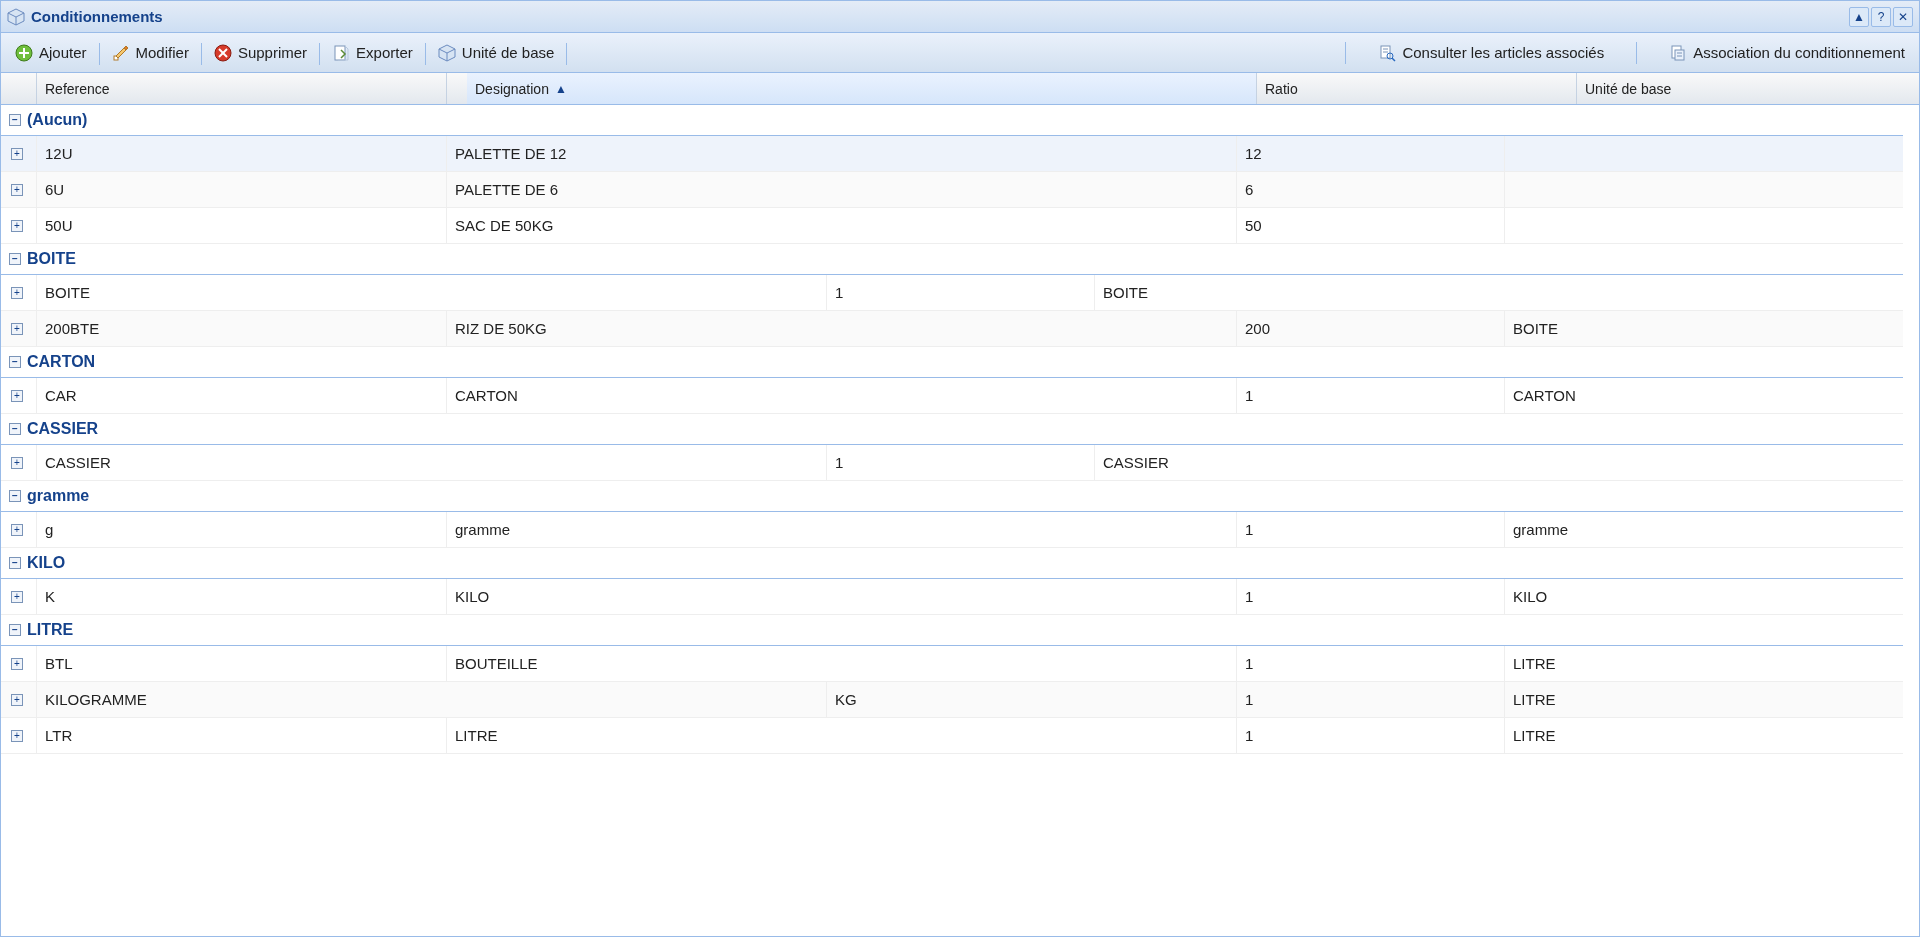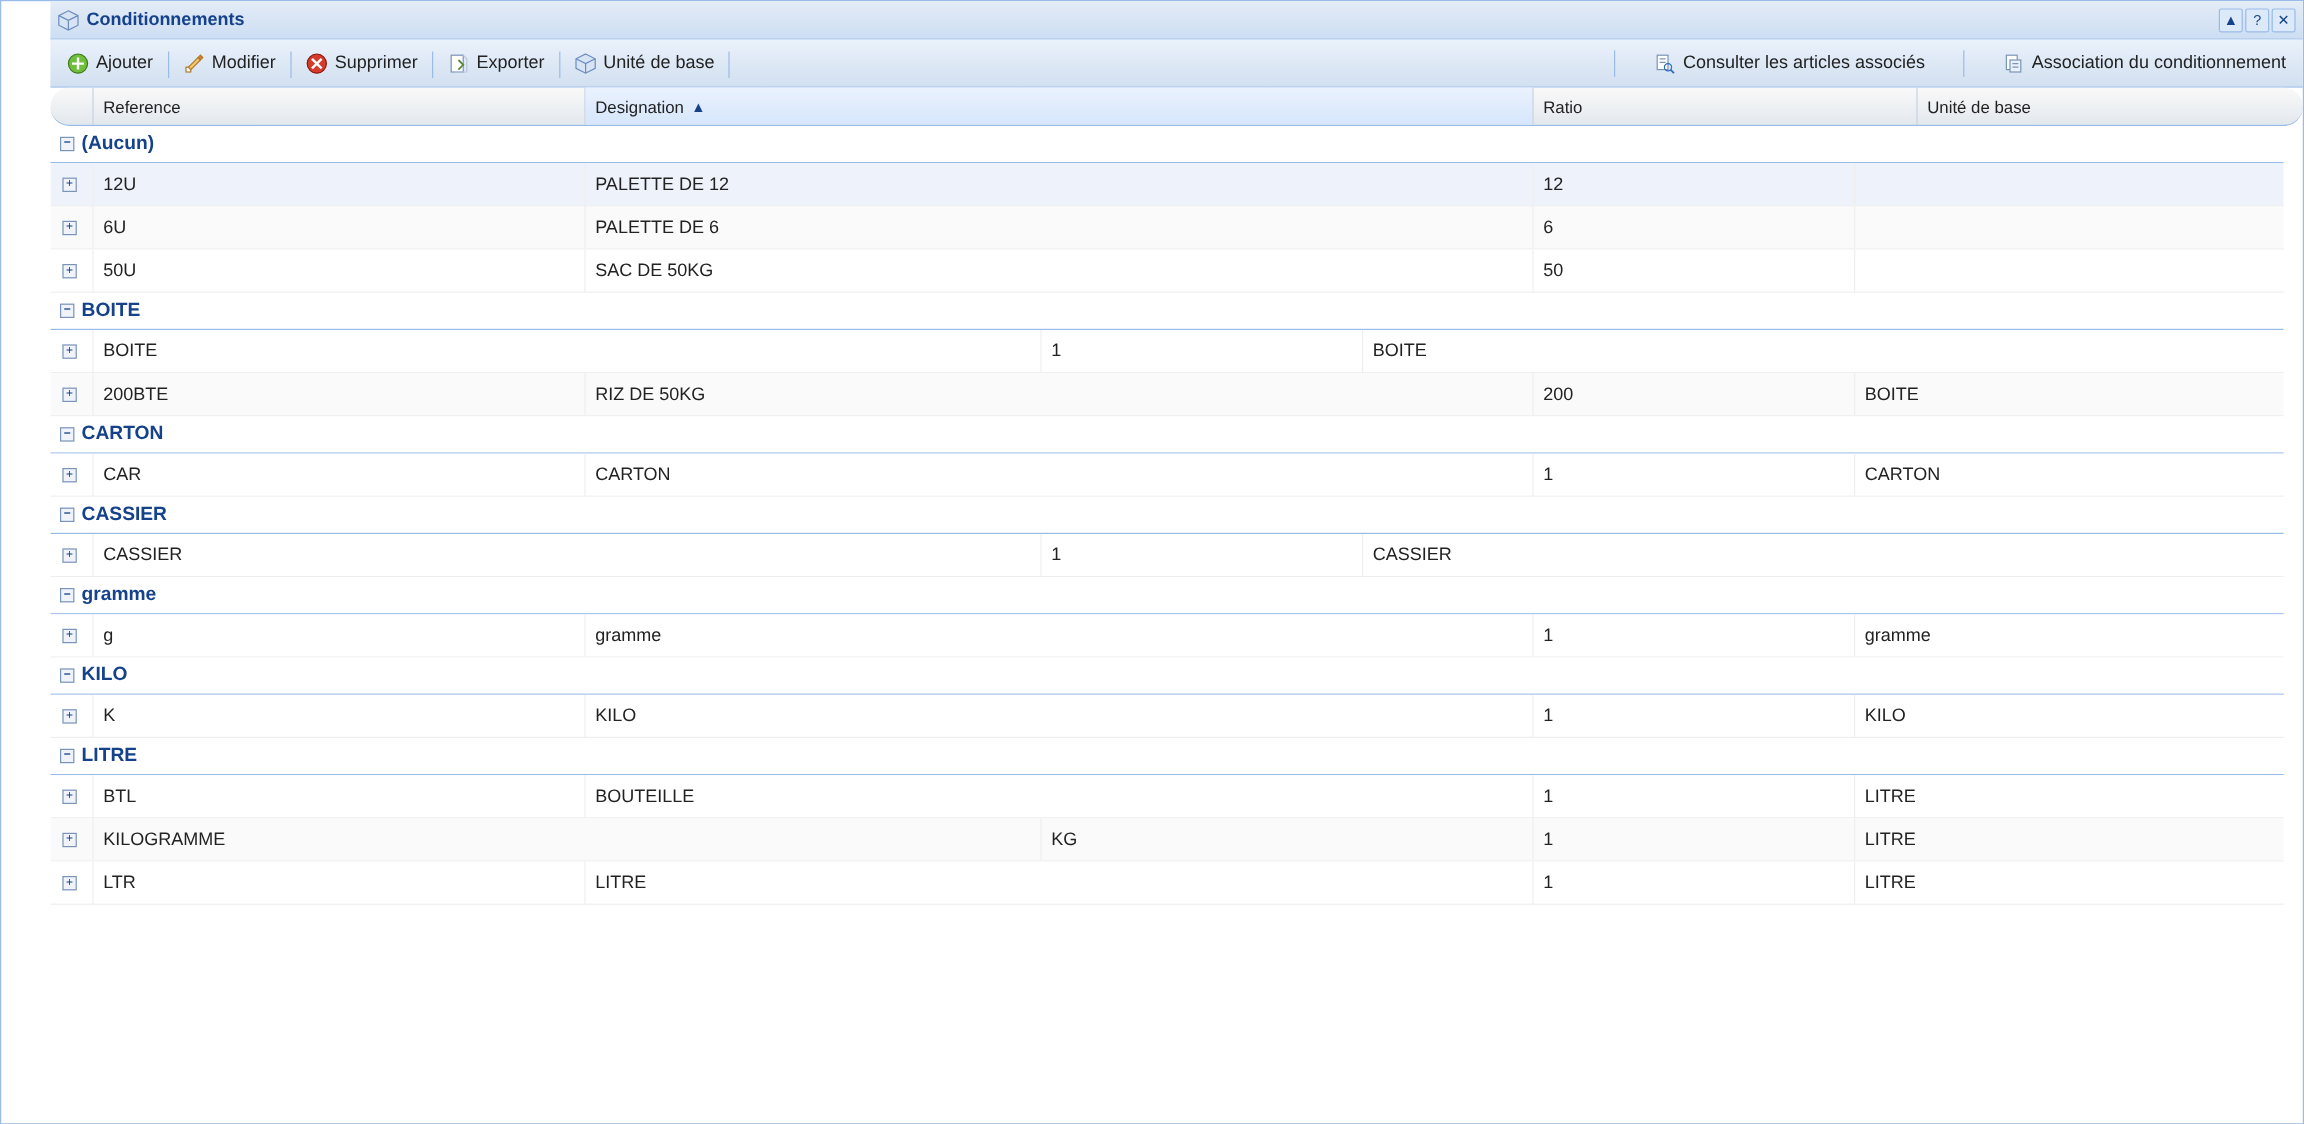--- a/index.html
+++ b/index.html
@@ -12,21 +12,20 @@
     background: #fff;
     overflow: hidden;
   }
   .panel {
     border: 1px solid #99bbe8;
     width: 100%;
     height: 100%;
     display: flex;
     flex-direction: column;
     background: #fff;
-    padding-left: 41px;
   }
   .panel-header {
     background: linear-gradient(#e4ecf7, #cddef3);
     border-bottom: 1px solid #99bbe8;
     display: flex;
     align-items: center;
     padding: 3px 6px;
     height: 32px;
   }
   .panel-header .title {
@@ -73,34 +72,34 @@
     margin: 0 4px;
   }
   .grid-header {
     display: flex;
     background: linear-gradient(#f9f9f9, #e3e8ee);
     border-bottom: 1px solid #99bbe8;
     height: 32px;
     align-items: stretch;
     font-size: 14px;
     color: #222;
-    border-radius: 16px;
   }
   .gh-cell {
     border-right: 1px solid #c5d2e2;
     display: flex; align-items: center;
     padding-left: 8px;
     cursor: pointer;
     user-select: none;
   }
   .gh-expand { width: 36px; }
   .gh-reference { width: 410px; }
   .gh-designation { width: 790px; }
   .gh-designation.sorted {
     background: linear-gradient(#eaf2fe, #d6e6fb);
+    margin-left: 20px;
   }
   .gh-ratio { width: 320px; }
   .gh-unite { flex: 1; border-right: none; padding-right: 24px; }
   .sort-arrow {
     margin-left: 6px;
     font-size: 12px;
     color: #15428b;
   }
   .grid-body {
     flex: 1;

